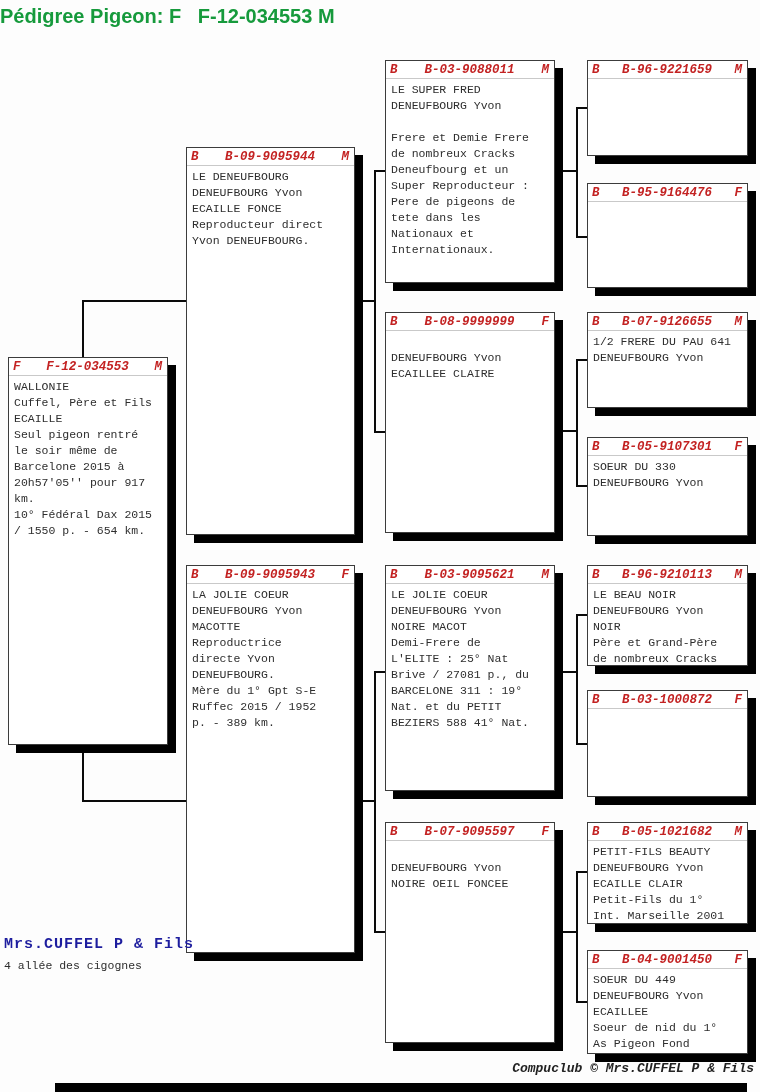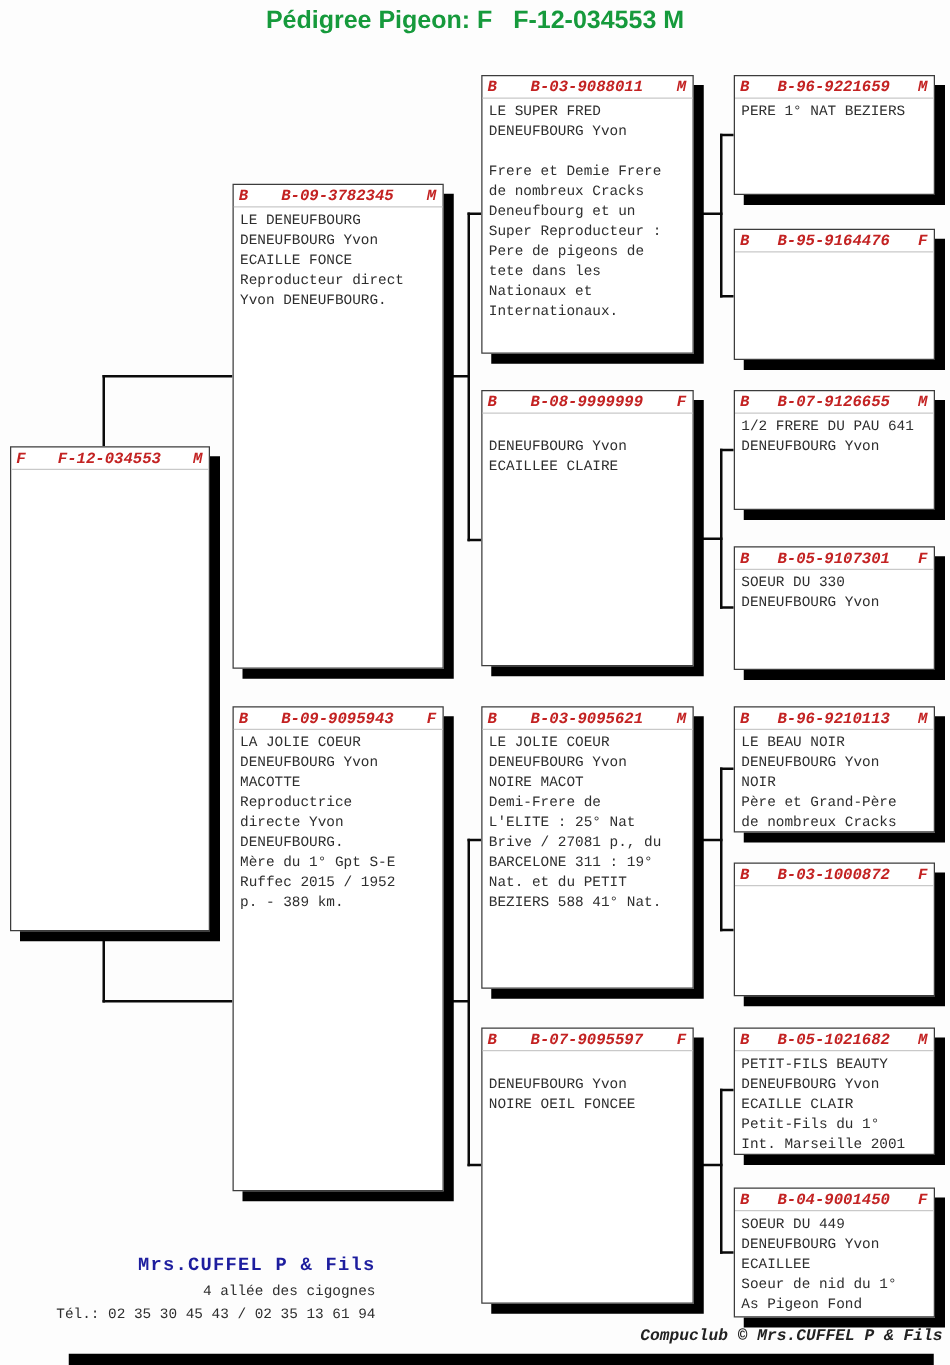--- a/index.html
+++ b/index.html
@@ -2,46 +2,46 @@
 <html><head>
 <meta charset="utf-8">
 <style>
   html,body{margin:0;padding:0;background:#e8e8e8;}
   #page{
     position:relative; width:760px; height:1092px; margin:0 auto;
     background:#fdfdfd; overflow:hidden;
     font-family:"Liberation Mono","DejaVu Sans Mono",monospace;
   }
   .title{
-    position:absolute; top:5px; left:0; right:0; text-align:center;
+    position:absolute; top:5px; left:0; right:0; text-align:left;
     font-family:"Liberation Sans","DejaVu Sans",sans-serif;
     font-size:20px; font-weight:bold; color:#169a3c; white-space:pre-wrap;
   }
   .pbox{
     position:absolute; background:#fff; border:1px solid #3c3c3c;
     box-shadow:8px 8px 0 0 #000; box-sizing:border-box;
   }
   .pbox-header{
     display:flex; justify-content:space-between; align-items:baseline;
     padding:2px 5px 1px 4px; border-bottom:1px solid #c9c9c9;
     font-size:12.5px; font-weight:bold; font-style:italic; color:#c32222;
     white-space:pre;
   }
   .pbox-body{
     padding:3px 4px 2px 5px; font-size:11.5px; line-height:16px;
     color:#2e2e2e; white-space:pre-wrap;
   }
   .hl{position:absolute; height:2px; background:#0a0a0a;}
   .vl{position:absolute; width:2px;  background:#0a0a0a;}
-  .owner{position:absolute; left:4px; top:1004px;text-align:right;}
+  .owner{position:absolute; left:4px; top:936px;}
   .owner-name{
     font-size:15px; font-weight:bold; color:#1d1d9e; letter-spacing:1px;
     margin-bottom:4px; white-space:pre;
   }
-  .owner-line{font-size:11.5px; line-height:18px; color:#2e2e2e; white-space:pre-wrap;margin-left:41px;}
+  .owner-line{font-size:11.5px; line-height:18px; color:#2e2e2e; white-space:pre-wrap;}
   .credit{
     position:absolute; right:6px; top:1061px;
     font-size:13px; font-weight:bold; font-style:italic; color:#222;
     white-space:pre;
   }
   .bottom-bar{position:absolute; left:55px; top:1083px; width:692px; height:9px; background:#000;}
 </style>
 </head>
 <body>
 
@@ -83,26 +83,36 @@
   <div class="vl" style="left:576px;top:871px;height:132px;"></div>
   <div class="hl" style="left:576px;top:871px;width:11px;"></div>
   <div class="hl" style="left:576px;top:1001px;width:11px;"></div>
 
   <div class="pbox" style="left:8px;top:357px;width:160px;height:388px;">
     <div class="pbox-header">
       <span>F</span>
       <span>F-12-034553</span>
       <span>M</span>
     </div>
+    <div class="pbox-body">WALLONIE
+Cuffel, Père et Fils
+ECAILLE
+Seul pigeon rentré
+le soir même de
+Barcelone 2015 à
+20h57'05'' pour 917
+km.
+10° Fédéral Dax 2015
+/ 1550 p. - 654 km.</div>
   </div>
 
   <div class="pbox" style="left:186px;top:147px;width:169px;height:388px;">
     <div class="pbox-header">
       <span>B</span>
-      <span>B-09-3782345</span>
+      <span>B-09-9095944</span>
       <span>M</span>
     </div>
     <div class="pbox-body">LE DENEUFBOURG
 DENEUFBOURG Yvon
 ECAILLE FONCE
 Reproducteur direct
 Yvon DENEUFBOURG.</div>
   </div>
 
   <div class="pbox" style="left:186px;top:565px;width:169px;height:388px;">
@@ -179,21 +189,20 @@
 DENEUFBOURG Yvon
 NOIRE OEIL FONCEE</div>
   </div>
 
   <div class="pbox" style="left:587px;top:60px;width:161px;height:96px;">
     <div class="pbox-header">
       <span>B</span>
       <span>B-96-9221659</span>
       <span>M</span>
     </div>
-    <div class="pbox-body">PERE 1° NAT BEZIERS</div>
   </div>
 
   <div class="pbox" style="left:587px;top:183px;width:161px;height:105px;">
     <div class="pbox-header">
       <span>B</span>
       <span>B-95-9164476</span>
       <span>F</span>
     </div>
   </div>
 
@@ -260,20 +269,19 @@
     <div class="pbox-body">SOEUR DU 449
 DENEUFBOURG Yvon
 ECAILLEE
 Soeur de nid du 1°
 As Pigeon Fond</div>
   </div>
 
   <div class="owner">
     <div class="owner-name">Mrs.CUFFEL P &amp; Fils</div>
     <div class="owner-line">4 allée des cigognes</div>
-    <div class="owner-line">Tél.: 02 35 30 45 43 / 02 35 13 61 94</div>
   </div>
 
   <div class="credit">Compuclub © Mrs.CUFFEL P &amp; Fils</div>
 
   <div class="bottom-bar"></div>
 
 </div>
 
 </body></html>

